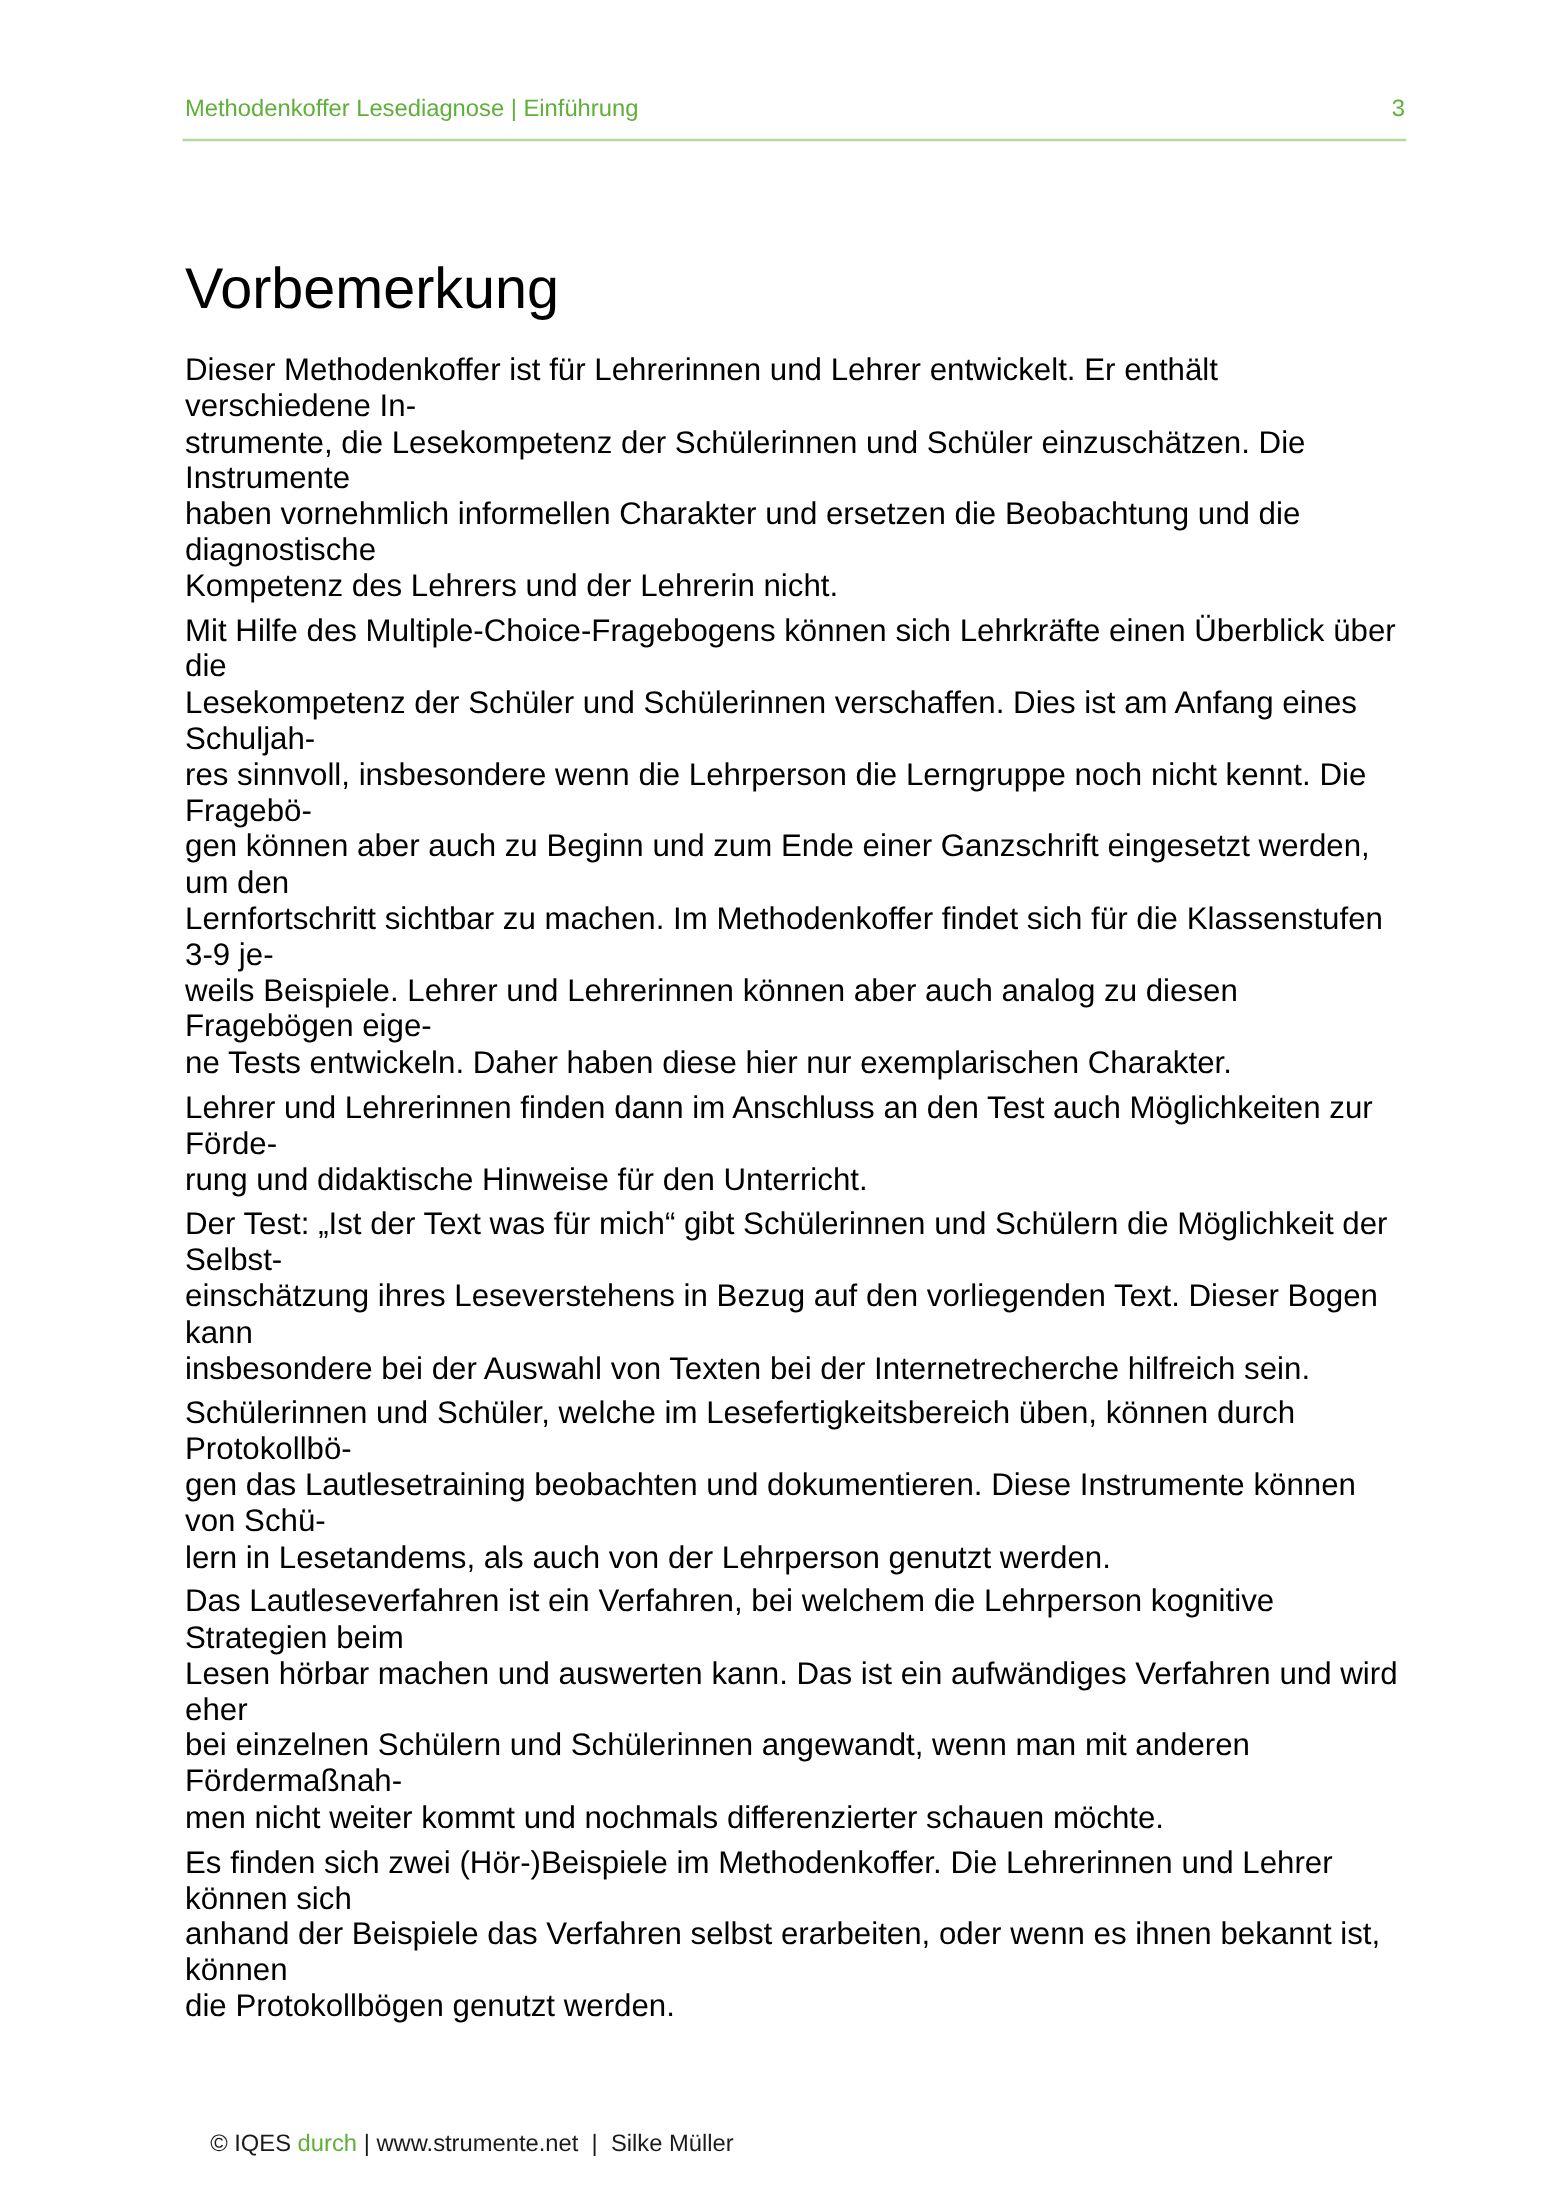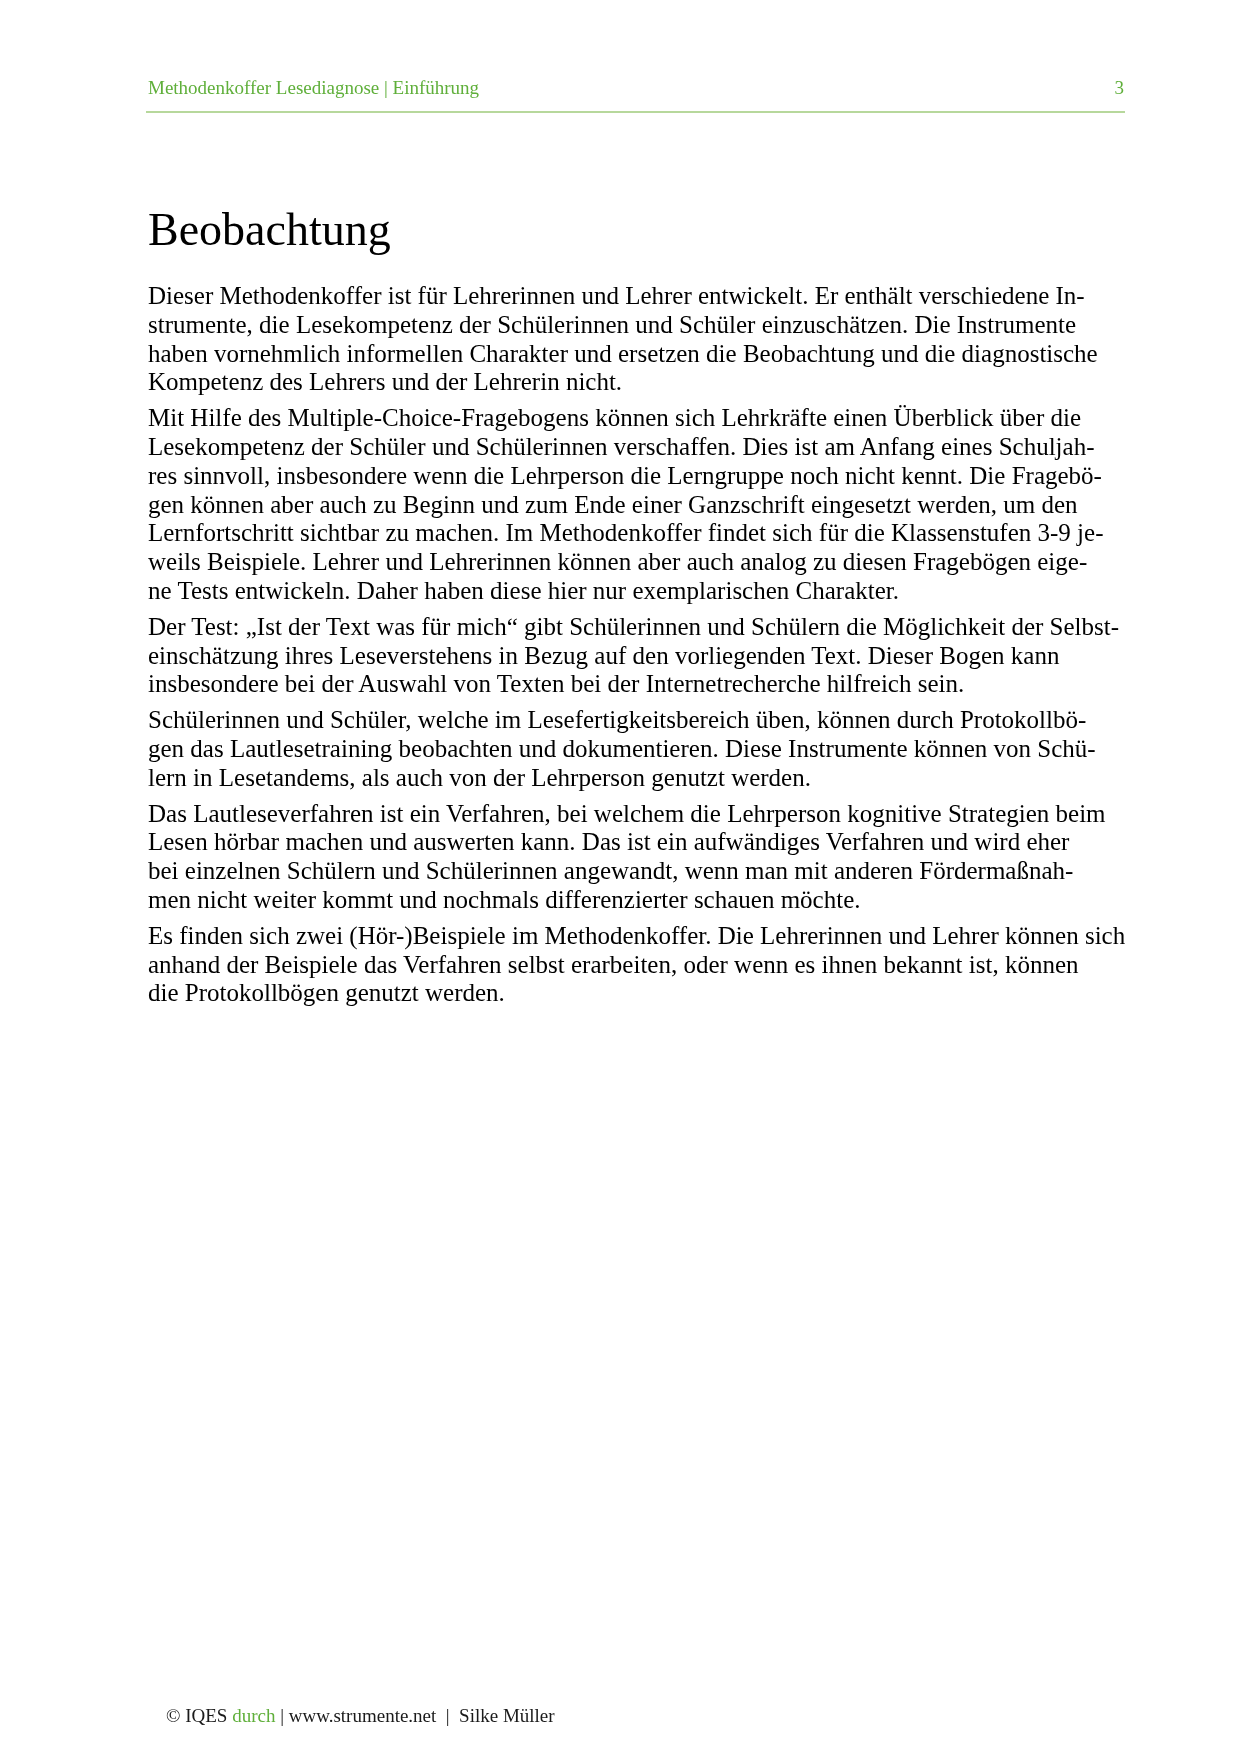--- a/index.html
+++ b/index.html
@@ -5,21 +5,21 @@
   html, body {
     margin: 0;
     padding: 0;
     background: #ffffff;
   }
   .page {
     position: relative;
     width: 1241px;
     height: 1754px;
     background: #ffffff;
-    font-family: Liberation Serif, serif;
+    font-family: Liberation Sans, sans-serif;
     color: #000000;
     overflow: hidden;
   }
   .header {
     position: absolute;
     top: 77px;
     left: 148px;
     right: 117px;
     display: flex;
     justify-content: space-between;
@@ -77,34 +77,36 @@
 <body>
 
 <div class="page">
 
   <div class="header">
     <span>Methodenkoffer Lesediagnose | Einführung</span>
     <span>3</span>
   </div>
   <div class="header-rule"></div>
 
-  <h1 class="page-title">Beobachtung</h1>
+  <h1 class="page-title">Vorbemerkung</h1>
 
   <div class="body-text">
     <p>Dieser Methodenkoffer ist für Lehrerinnen und Lehrer entwickelt. Er enthält verschiedene In-
 strumente, die Lesekompetenz der Schülerinnen und Schüler einzuschätzen. Die Instrumente
 haben vornehmlich informellen Charakter und ersetzen die Beobachtung und die diagnostische
 Kompetenz des Lehrers und der Lehrerin nicht.</p>
     <p>Mit Hilfe des Multiple-Choice-Fragebogens können sich Lehrkräfte einen Überblick über die
 Lesekompetenz der Schüler und Schülerinnen verschaffen. Dies ist am Anfang eines Schuljah-
 res sinnvoll, insbesondere wenn die Lehrperson die Lerngruppe noch nicht kennt. Die Fragebö-
 gen können aber auch zu Beginn und zum Ende einer Ganzschrift eingesetzt werden, um den
 Lernfortschritt sichtbar zu machen. Im Methodenkoffer findet sich für die Klassenstufen 3-9 je-
 weils Beispiele. Lehrer und Lehrerinnen können aber auch analog zu diesen Fragebögen eige-
 ne Tests entwickeln. Daher haben diese hier nur exemplarischen Charakter.</p>
+    <p>Lehrer und Lehrerinnen finden dann im Anschluss an den Test auch Möglichkeiten zur Förde-
+rung und didaktische Hinweise für den Unterricht.</p>
     <p>Der Test: „Ist der Text was für mich“ gibt Schülerinnen und Schülern die Möglichkeit der Selbst-
 einschätzung ihres Leseverstehens in Bezug auf den vorliegenden Text. Dieser Bogen kann
 insbesondere bei der Auswahl von Texten bei der Internetrecherche hilfreich sein.</p>
     <p>Schülerinnen und Schüler, welche im Lesefertigkeitsbereich üben, können durch Protokollbö-
 gen das Lautlesetraining beobachten und dokumentieren. Diese Instrumente können von Schü-
 lern in Lesetandems, als auch von der Lehrperson genutzt werden.</p>
     <p>Das Lautleseverfahren ist ein Verfahren, bei welchem die Lehrperson kognitive Strategien beim
 Lesen hörbar machen und auswerten kann. Das ist ein aufwändiges Verfahren und wird eher
 bei einzelnen Schülern und Schülerinnen angewandt, wenn man mit anderen Fördermaßnah-
 men nicht weiter kommt und nochmals differenzierter schauen möchte.</p>

